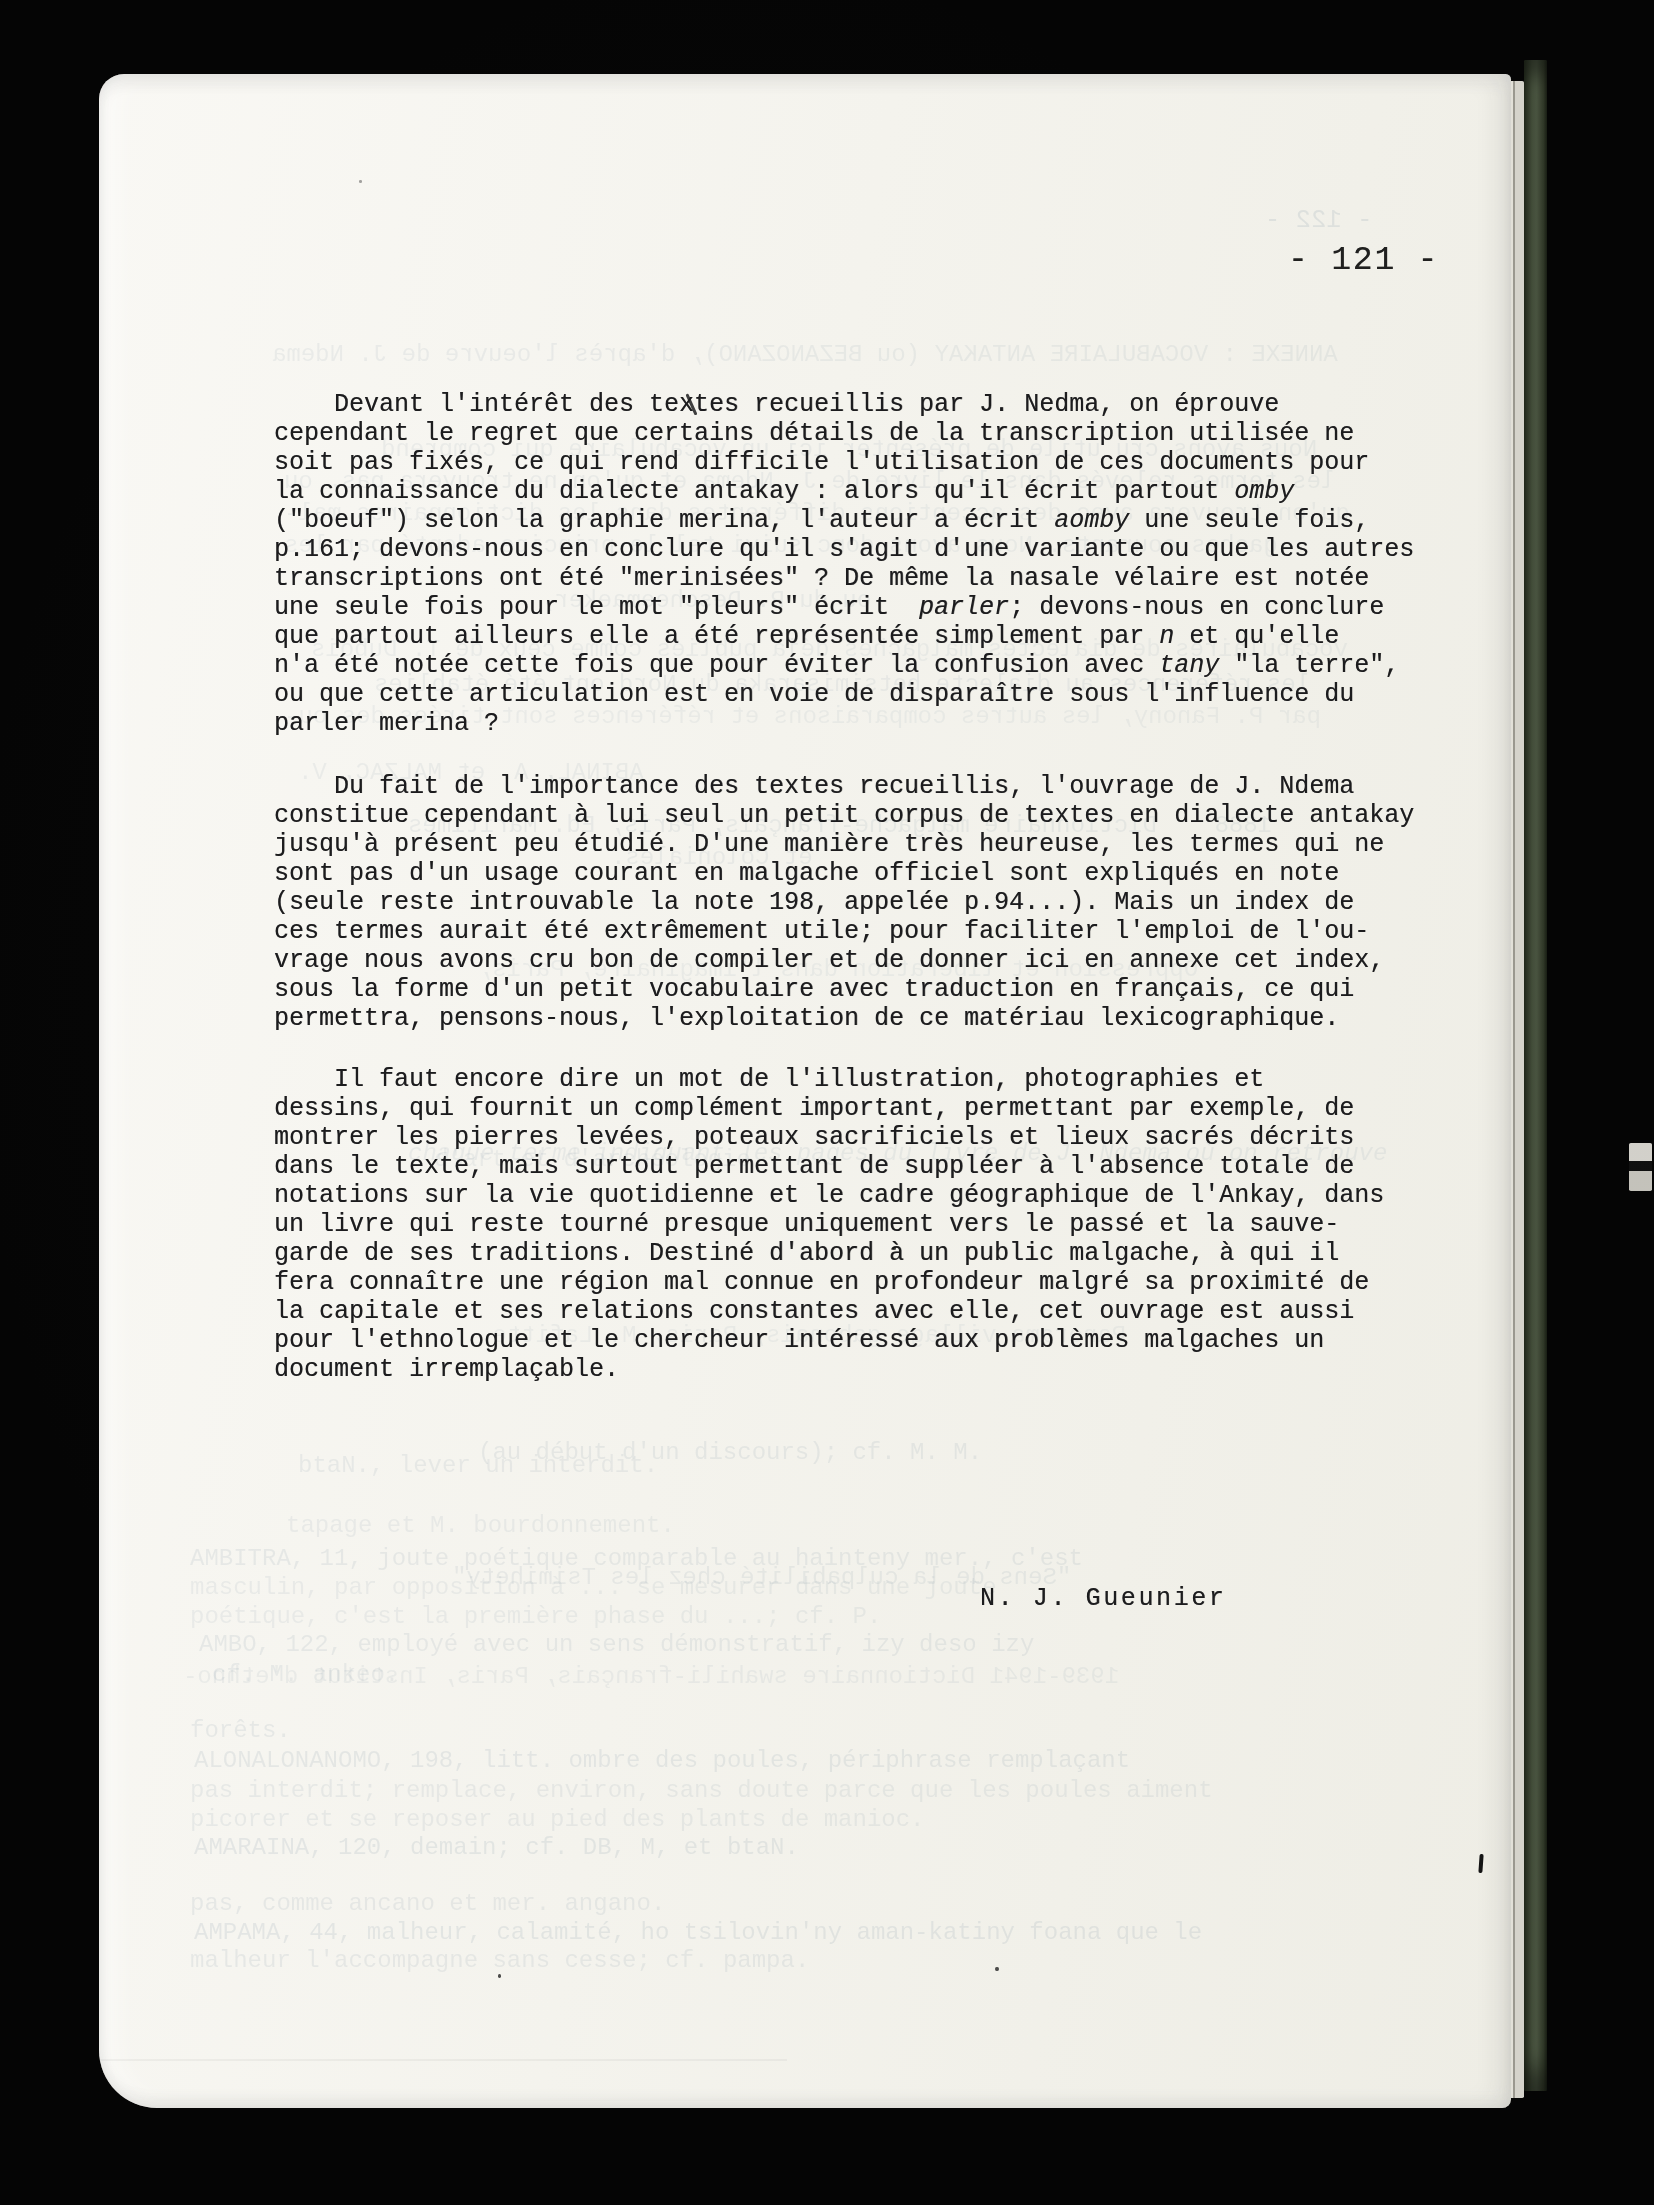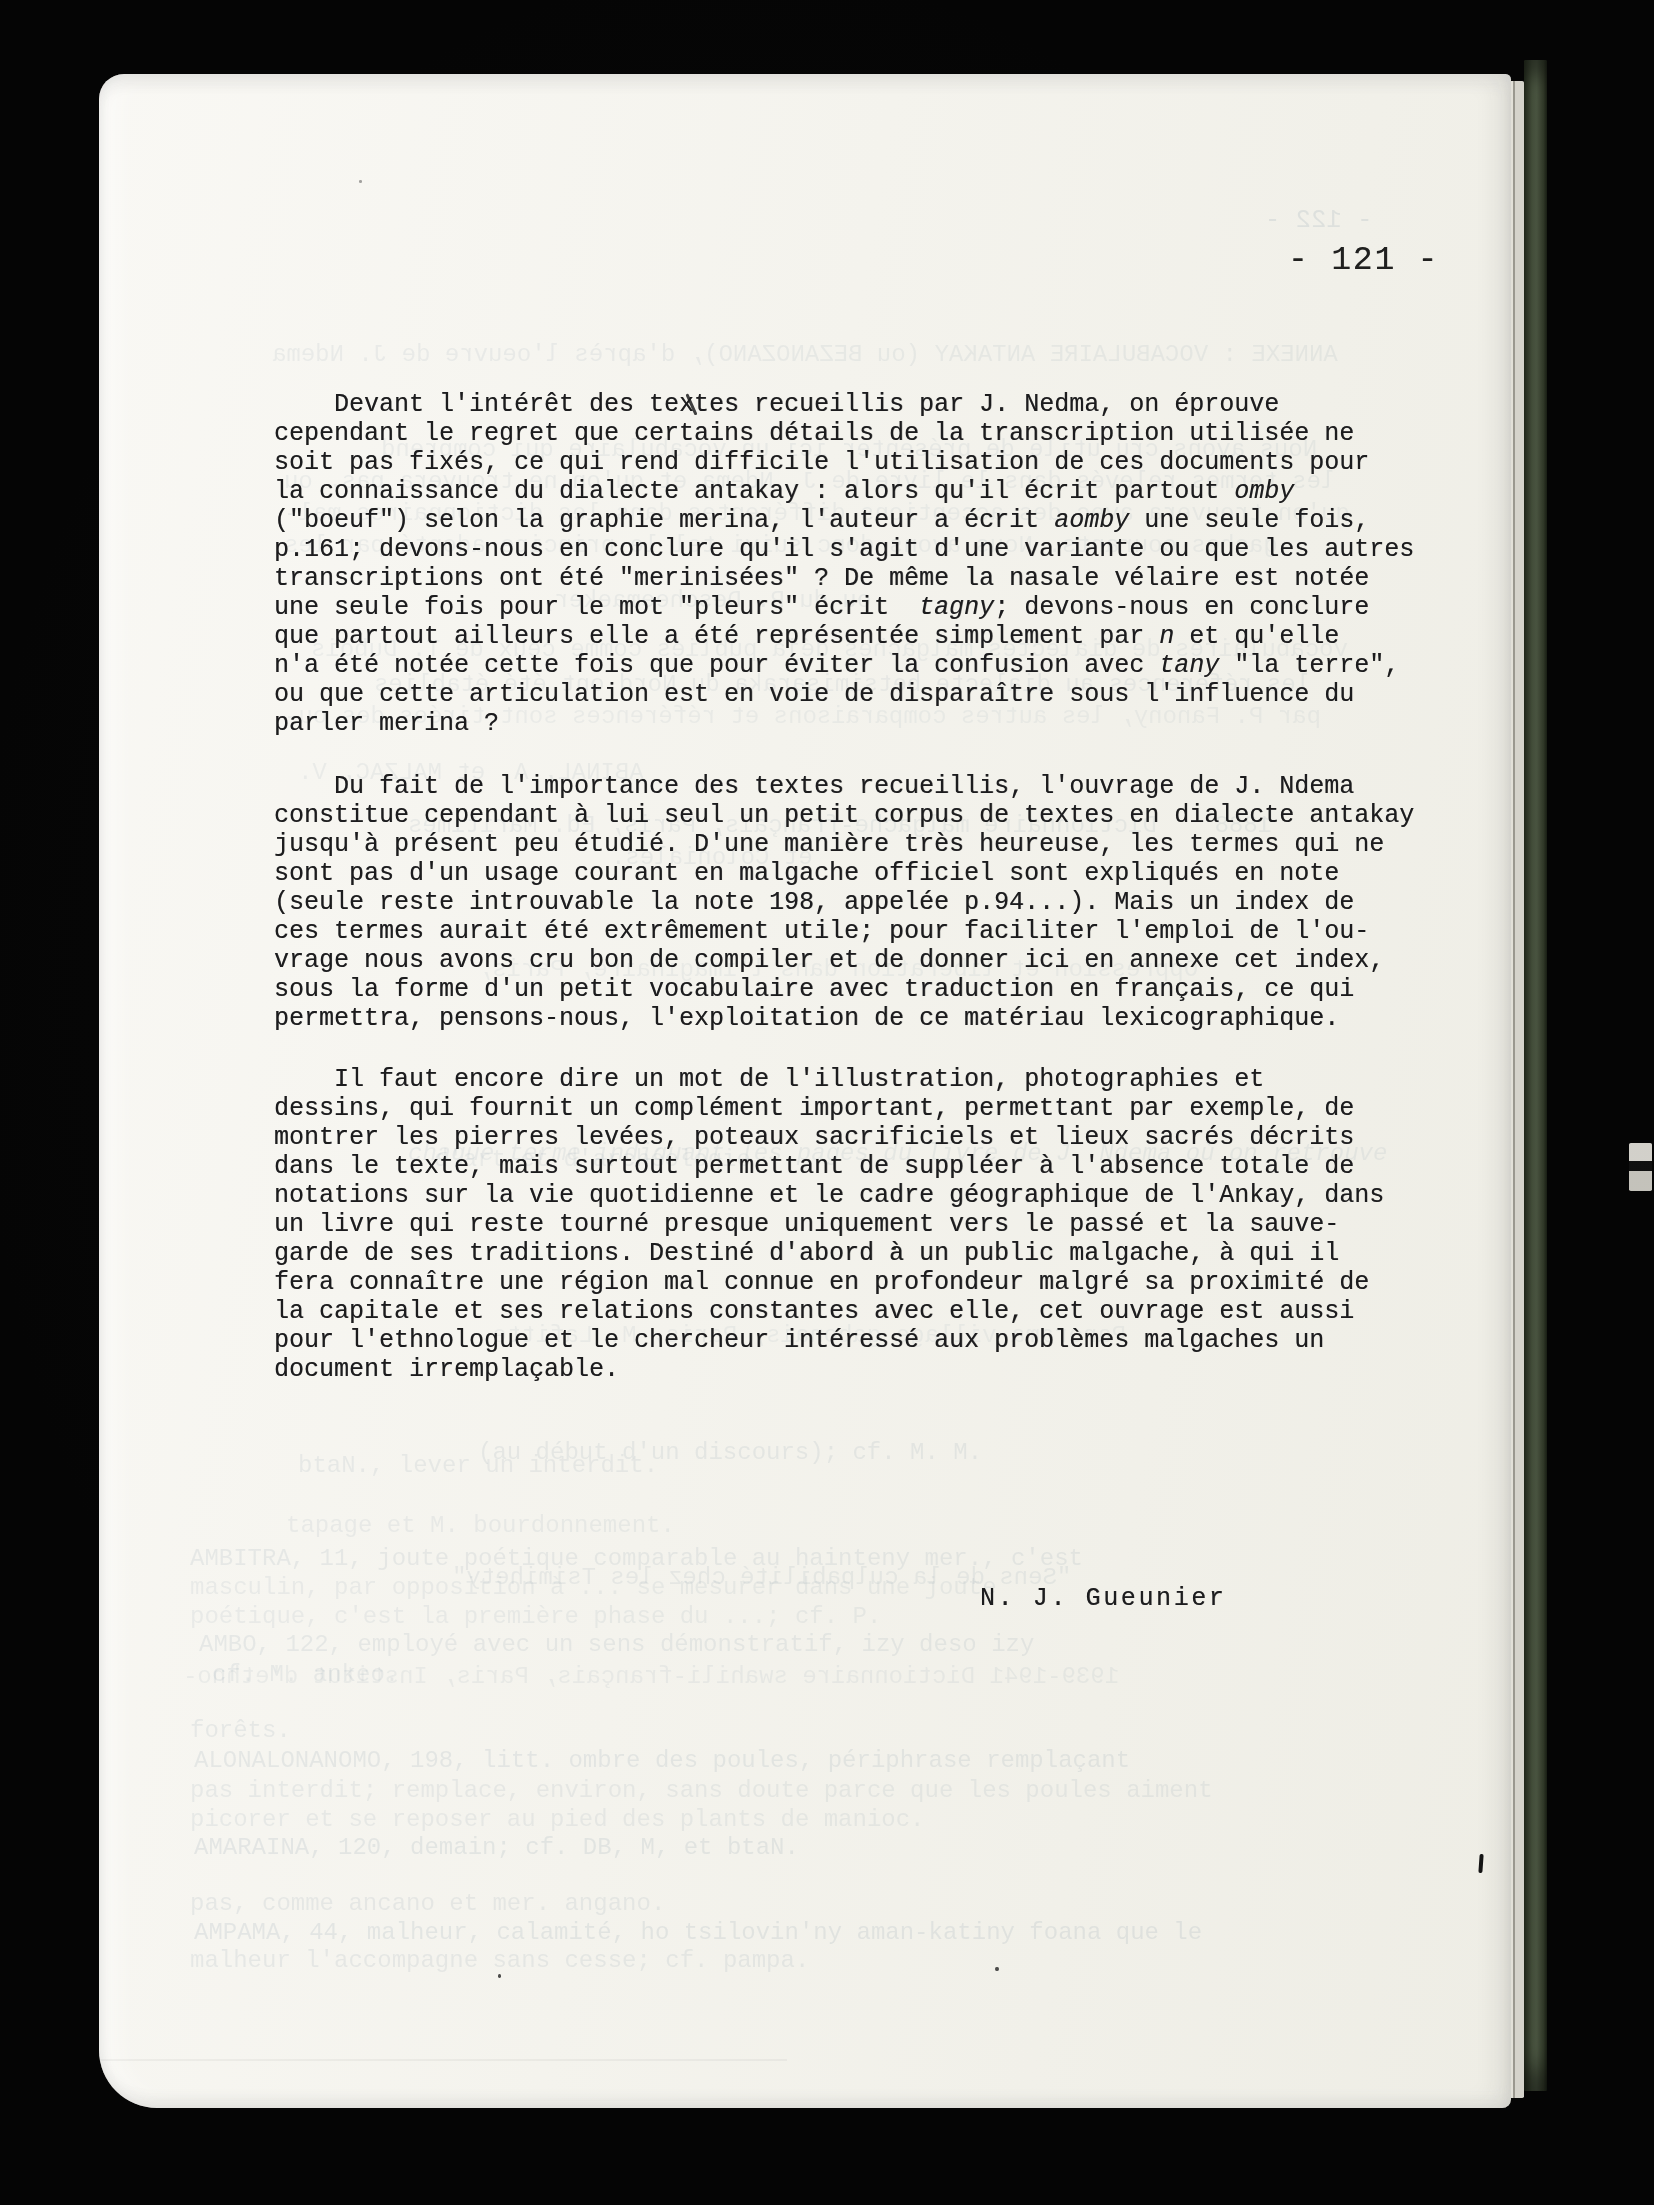--- a/index.html
+++ b/index.html
@@ -220,21 +220,21 @@
     <div class="page-number">- 121 -</div>
 
     <div class="body-text">
       <p class="para-1">    Devant l'intérêt des textes recueillis par J. Nedma, on éprouve
 cependant le regret que certains détails de la transcription utilisée ne
 soit pas fixés, ce qui rend difficile l'utilisation de ces documents pour
 la connaissance du dialecte antakay : alors qu'il écrit partout <i>omby</i>
 ("boeuf") selon la graphie merina, l'auteur a écrit <i>aomby</i> une seule fois,
 p.161; devons-nous en conclure qu'il s'agit d'une variante ou que les autres
 transcriptions ont été "merinisées" ? De même la nasale vélaire est notée
-une seule fois pour le mot "pleurs" écrit  <i>tagny</i>; devons-nous en conclure
+une seule fois pour le mot "pleurs" écrit  <i>parler</i>; devons-nous en conclure
 que partout ailleurs elle a été représentée simplement par <i>n</i> et qu'elle
 n'a été notée cette fois que pour éviter la confusion avec <i>tany</i> "la terre",
 ou que cette articulation est en voie de disparaître sous l'influence du
 parler merina ?</p>
       <p class="para-2">    Du fait de l'importance des textes recueillis, l'ouvrage de J. Ndema
 constitue cependant à lui seul un petit corpus de textes en dialecte antakay
 jusqu'à présent peu étudié. D'une manière très heureuse, les termes qui ne
 sont pas d'un usage courant en malgache officiel sont expliqués en note
 (seule reste introuvable la note 198, appelée p.94...). Mais un index de
 ces termes aurait été extrêmement utile; pour faciliter l'emploi de l'ou-

